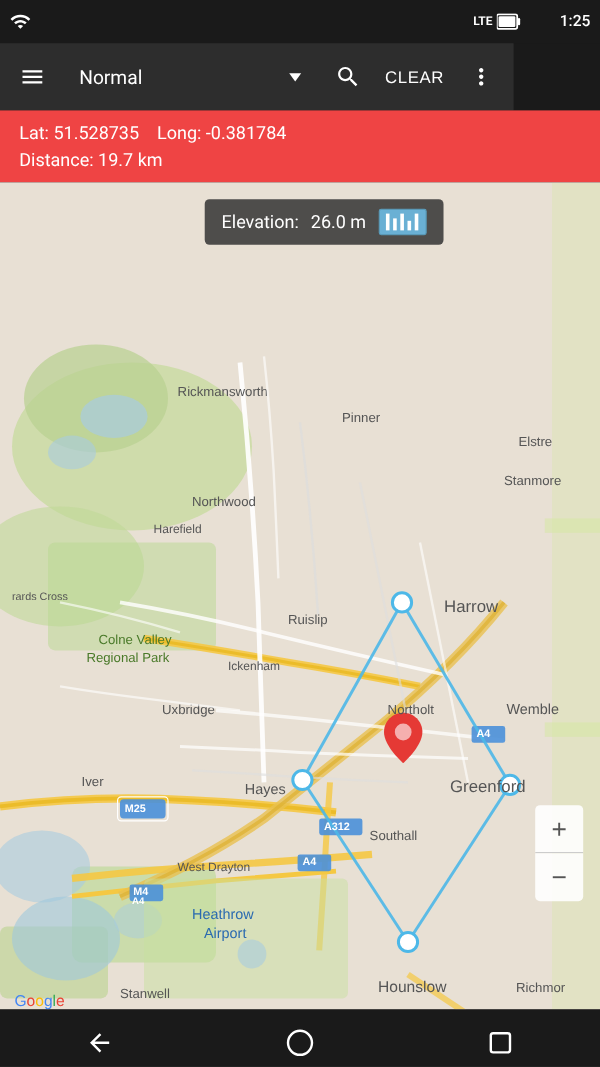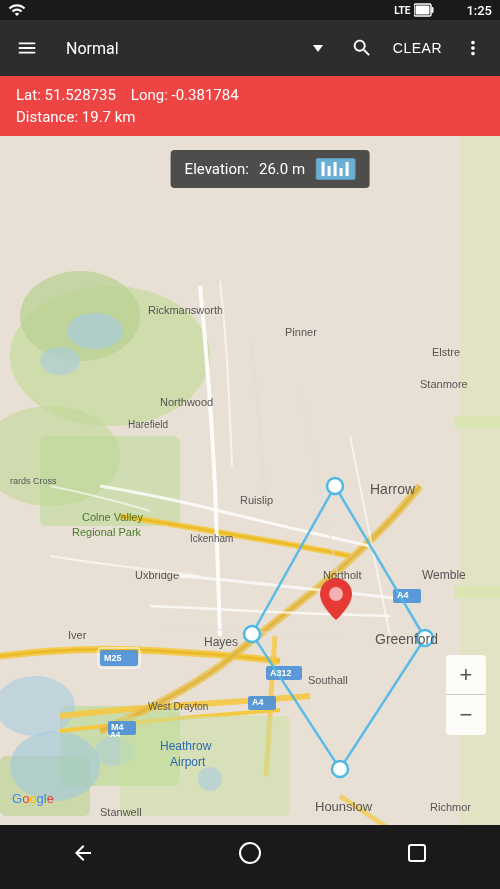--- a/index.html
+++ b/index.html
@@ -8,34 +8,34 @@
       height: 889px;
       background: #1a1a1a;
       font-family: 'Roboto', Arial, sans-serif;
       overflow: hidden;
       position: relative;
     }
 
     
     #status-bar {
       width: 500px;
-      height: 20px;
+      height: 36px;
       background: #1a1a1a;
       display: flex;
       align-items: center;
       justify-content: space-between;
       padding: 0 8px;
     }
     .status-left { display: flex; align-items: center; }
     .status-right { display: flex; align-items: center; gap: 4px; font-size: 11px; color: #fff; }
     .status-time { color: #fff; font-size: 13px; font-weight: 500; margin-left: 28px; }
 
     
     #toolbar {
-      width: 500px;
+      width: 428px;
       height: 56px;
       background: #2d2d2d;
       display: flex;
       align-items: center;
       padding: 0 8px;
       gap: 8px;
     }
     .toolbar-btn {
       color: #fff;
       background: none;
@@ -162,21 +162,21 @@
       justify-content: center;
       font-weight: 300;
     }
     .zoom-btn:first-child { border-radius: 4px 4px 0 0; border-bottom: 1px solid #ccc; }
     .zoom-btn:last-child { border-radius: 0 0 4px 4px; }
 
     
     #google-logo {
       position: absolute;
       left: 12px;
-      bottom: 19px;
+      bottom: 0;
       font-size: 13px;
       color: #555;
       font-family: Arial, sans-serif;
       z-index: 10;
     }
     #google-logo span:nth-child(1) { color: #4285F4; }
     #google-logo span:nth-child(2) { color: #EA4335; }
     #google-logo span:nth-child(3) { color: #FBBC05; }
     #google-logo span:nth-child(4) { color: #4285F4; }
     #google-logo span:nth-child(5) { color: #34A853; }

